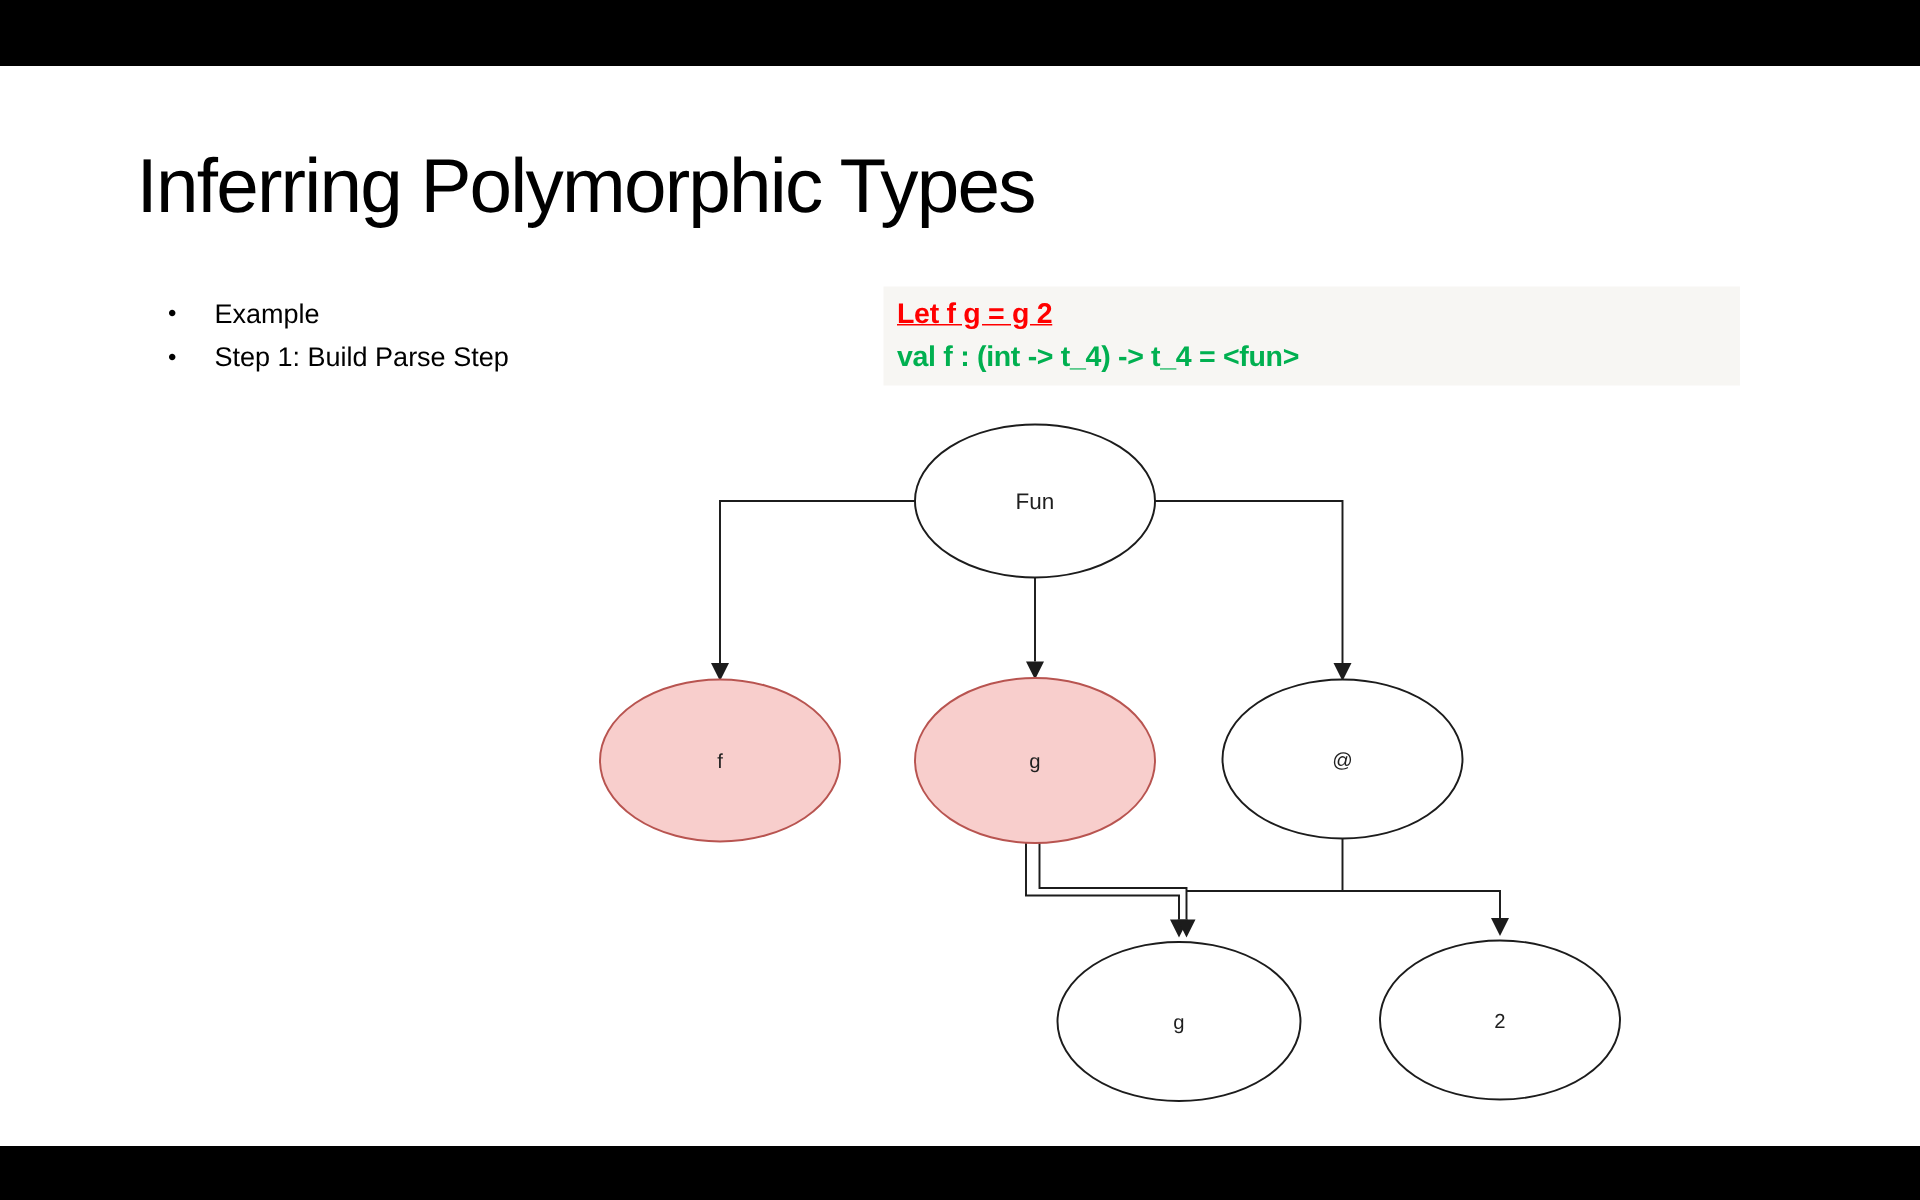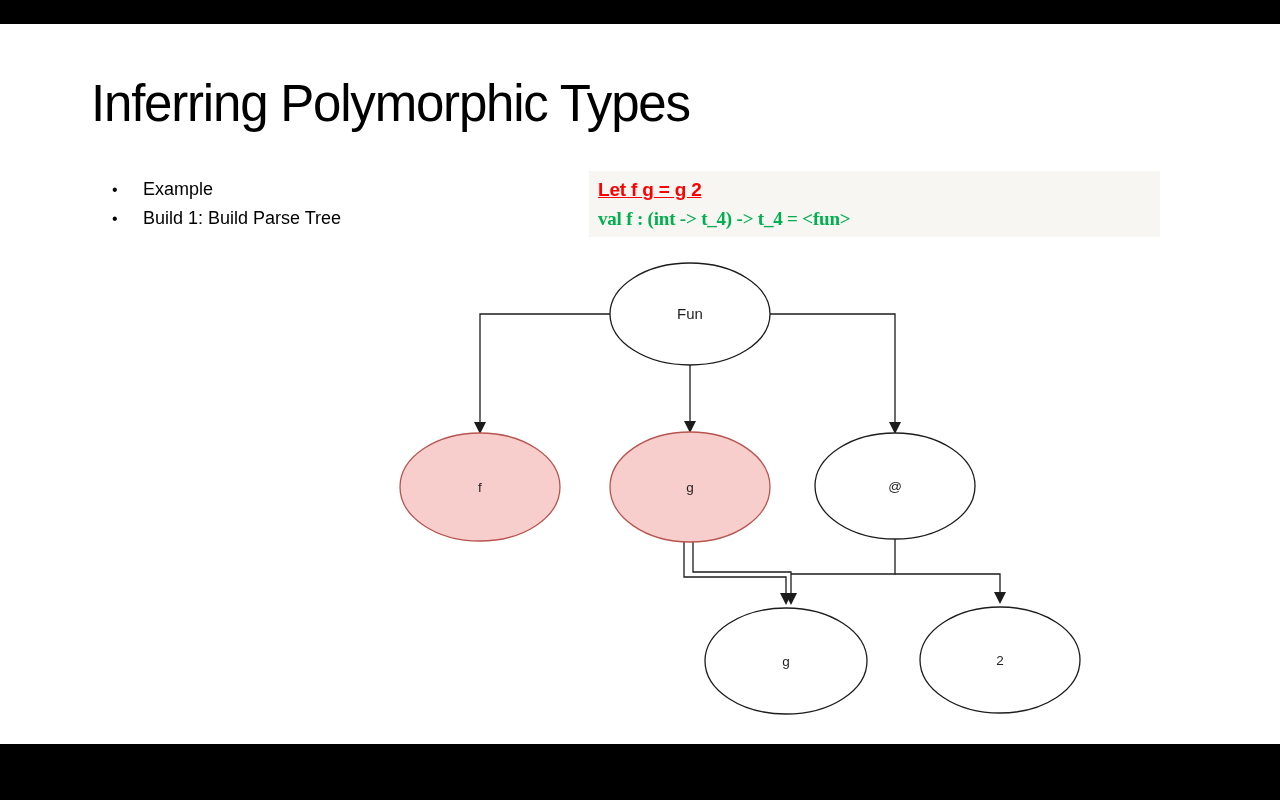--- a/index.html
+++ b/index.html
@@ -7,21 +7,21 @@
   body { font-family: "Liberation Sans", sans-serif; }
   .stage {
     position: relative;
     width: 1280px;
     height: 800px;
     background: #000;
     overflow: hidden;
   }
   .slide {
     position: absolute;
-    top: 24px;
+    top: 44px;
     left: 0;
     width: 1280px;
     height: 720px;
     background: #ffffff;
   }
   .title {
     position: absolute;
     left: 91px;
     top: 50px;
     font-size: 51px;
@@ -73,27 +73,27 @@
 
     <h1 class="title">Inferring Polymorphic Types</h1>
 
     <div class="bullets">
       <div class="bullet-row">
         <span class="bullet-marker">•</span>
         <span>Example</span>
       </div>
       <div class="bullet-row">
         <span class="bullet-marker">•</span>
-        <span>Build 1: Build Parse Tree</span>
+        <span>Step 1: Build Parse Step</span>
       </div>
     </div>
 
     <div class="code-block">
       <div class="code-line" style="color: rgb(255, 0, 0); text-decoration: underline;">Let f g = g 2</div>
-      <div class="code-line" style="color: rgb(0, 176, 80); font-family: Liberation Serif, serif;">val f : (int -&gt; t_4) -&gt; t_4 = &lt;fun&gt;</div>
+      <div class="code-line" style="color: rgb(0, 176, 80);">val f : (int -&gt; t_4) -&gt; t_4 = &lt;fun&gt;</div>
     </div>
 
     <svg class="tree" viewBox="0 40 1280 720">
 
       <g fill="none" stroke-width="1.3">
         <path d="M610 330 H480 V438" stroke="#1c1c1c"></path>
         <polygon points="480,450 474,438 486,438" stroke="none" fill="#1c1c1c"></polygon>
 
         <path d="M690 381 V437" stroke="#1c1c1c"></path>
         <polygon points="690,449 684,437 696,437" stroke="none" fill="#1c1c1c"></polygon>

